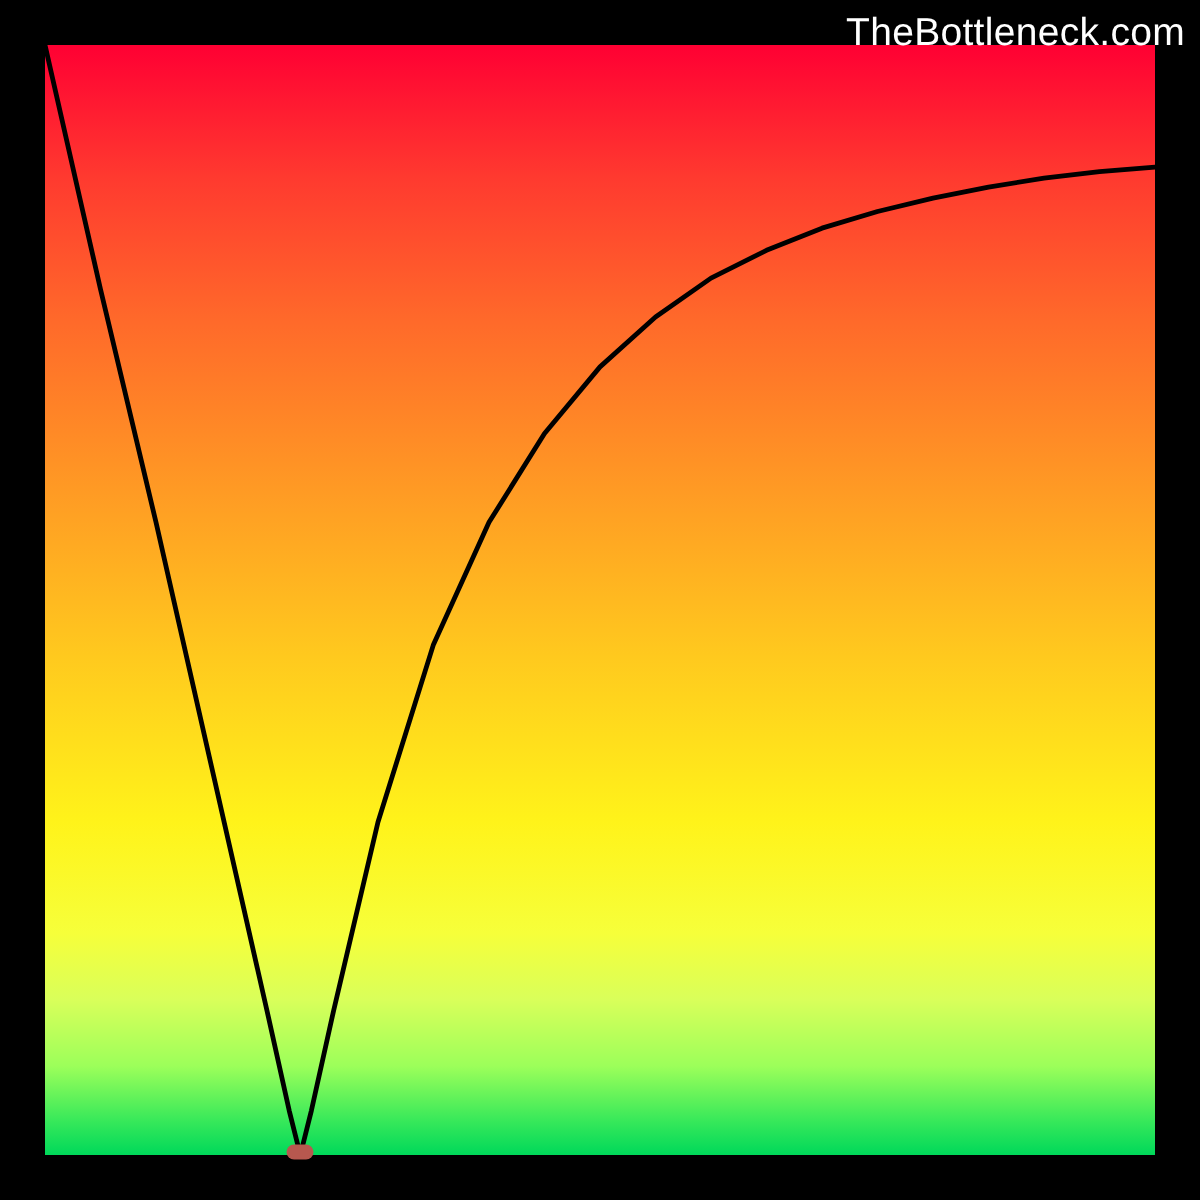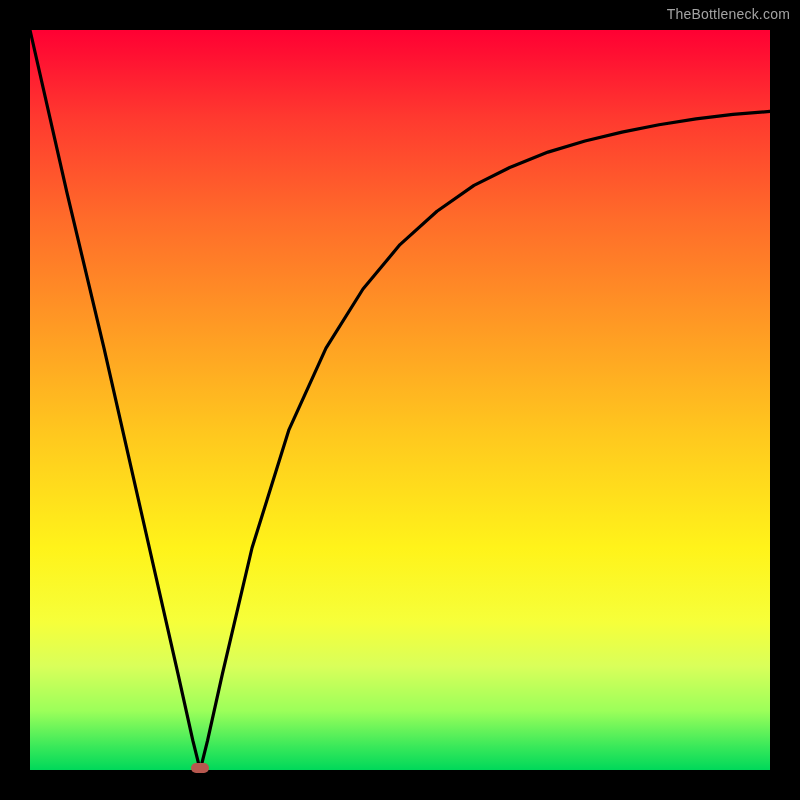--- a/index.html
+++ b/index.html
@@ -36,22 +36,22 @@
       #d9ff5a 86%,
       #9cff5a 92%,
       #36e85a 97%,
       #00d85a 100%
     );
   }
   .watermark {
     position: absolute;
     top: 6px;
     right: 10px;
-    color: #a3a3a3;
-    font-size: 14px;
+    color: #ffffff;
+    font-size: 26px;
     letter-spacing: 0.2px;
     user-select: none;
   }
   svg.curve {
     position: absolute;
     left: 0;
     top: 0;
     width: 740px;
     height: 740px;
     overflow: visible;

